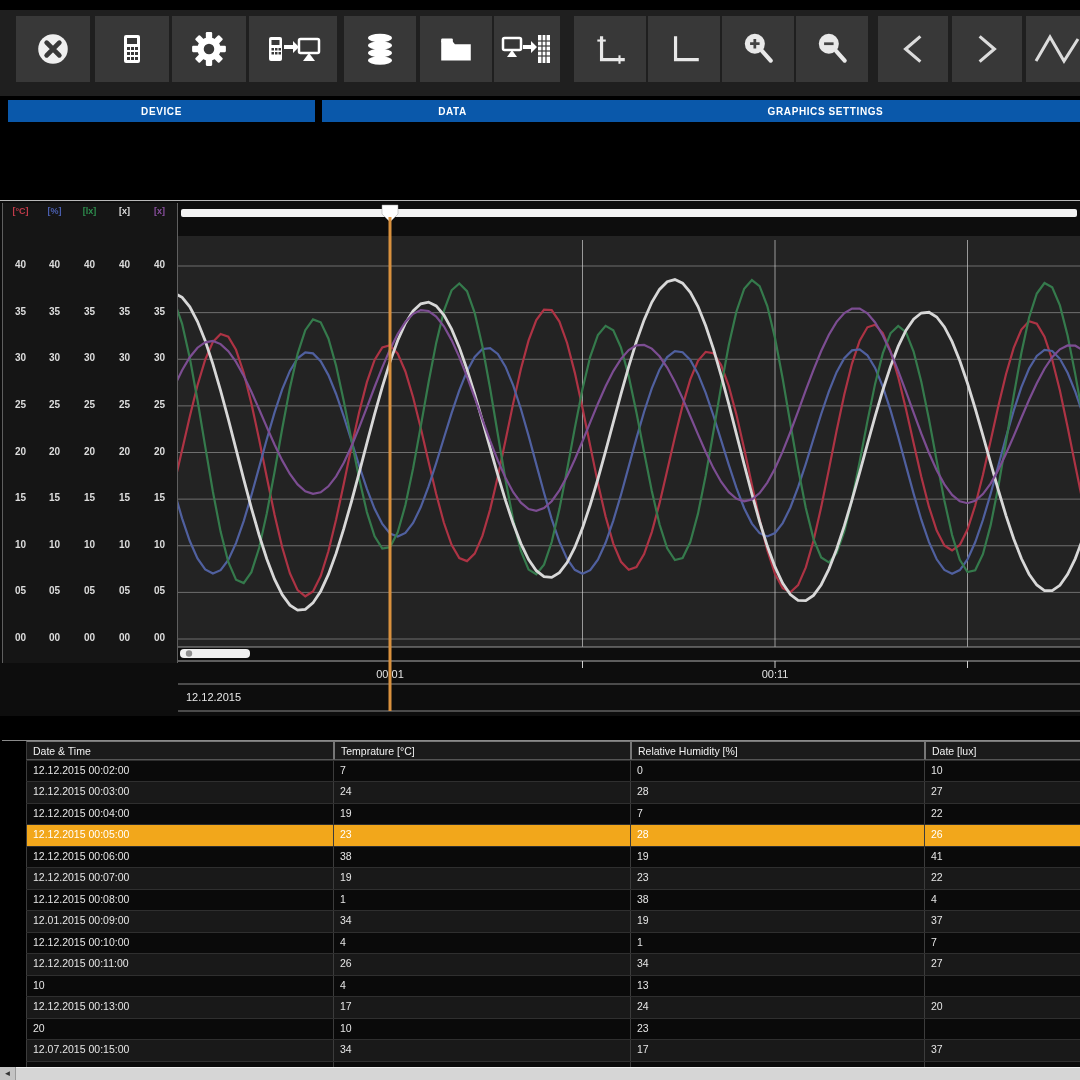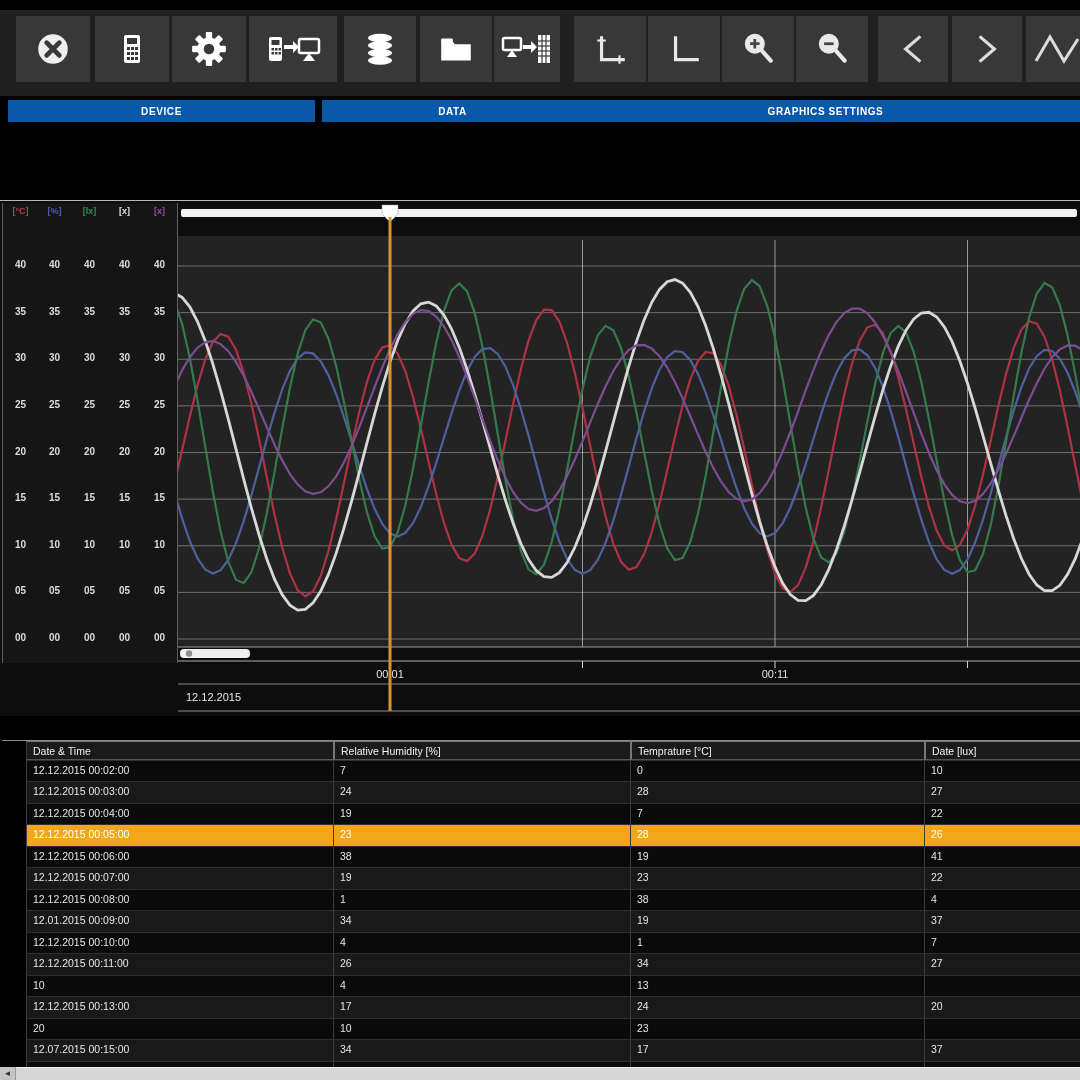--- a/index.html
+++ b/index.html
@@ -328,22 +328,22 @@
       <circle cx="11" cy="450.5" r="3.2" fill="#8f8f8f"></circle>
       <rect x="3" y="6" width="896" height="8" rx="2" fill="#f2f2f2"></rect>
       <polygon points="204,2 220,2 220,11 212,19 204,11" fill="#fff" stroke="#999" stroke-width="0.5"></polygon>
       <line x1="212" y1="14" x2="212" y2="508" stroke="#d9913e" stroke-width="3"></line>
     </svg>
 </div>
 
 <div class="table" id="data-table">
     <div class="trow thead">
       <div>Date &amp; Time</div>
+      <div>Temprature [°C]</div>
       <div>Relative Humidity [%]</div>
-      <div>Temprature [°C]</div>
       <div>Date [lux]</div>
     </div>
     <div class="trow odd">
       <div>12.12.2015 00:02:00</div>
       <div>7</div>
       <div>0</div>
       <div>10</div>
     </div>
     <div class="trow even">
       <div>12.12.2015 00:03:00</div>

